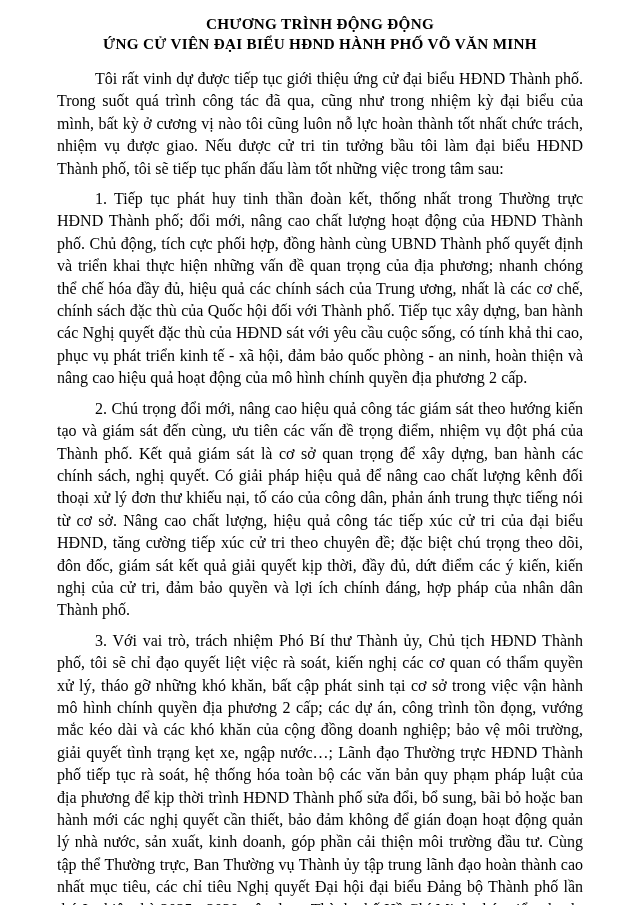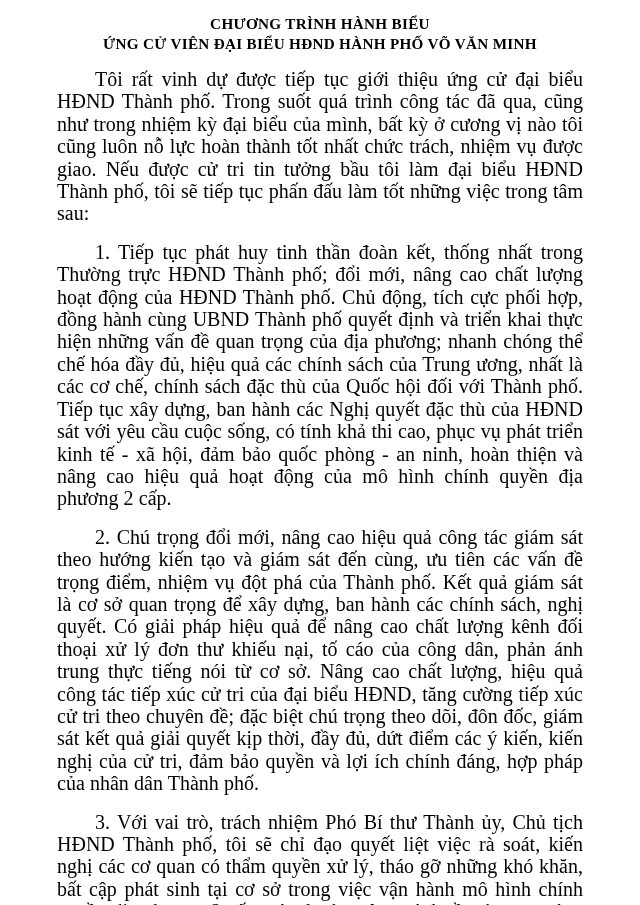--- a/index.html
+++ b/index.html
@@ -33,37 +33,37 @@
   .doc-title .line2 { display: block; }
 
   .body-block {
     margin-top: 15px;
   }
   p.para {
     margin: 0 0 0 0;
     text-align: justify;
     text-justify: inter-word;
     text-indent: 38px;
-    font-size: 20px;
+    font-size: 16px;
     line-height: 22.4px;
     hyphens: none;
     word-spacing: 0.01em;
     font-family: Liberation Serif, serif;
   }
   p.para + p.para {
-    margin-top: 16px;
+    margin-top: 8px;
   }
 </style>
 </head>
 <body>
 
 <div class="page">
 
   <h1 class="doc-title">
-    <span class="line1">CHƯƠNG TRÌNH HÀNH BIỂU</span>
+    <span class="line1">CHƯƠNG TRÌNH ĐỘNG ĐỘNG</span>
     <span class="line2">ỨNG CỬ VIÊN ĐẠI BIỂU HĐND HÀNH PHỐ VÕ VĂN MINH</span>
   </h1>
 
   <div class="body-block">
     <p class="para">Tôi rất vinh dự được tiếp tục giới thiệu ứng cử đại biểu HĐND Thành phố. Trong suốt quá trình công tác đã qua, cũng như trong nhiệm kỳ đại biểu của mình, bất kỳ ở cương vị nào tôi cũng luôn nỗ lực hoàn thành tốt nhất chức trách, nhiệm vụ được giao. Nếu được cử tri tin tưởng bầu tôi làm đại biểu HĐND Thành phố, tôi sẽ tiếp tục phấn đấu làm tốt những việc trong tâm sau:</p>
     <p class="para">1. Tiếp tục phát huy tinh thần đoàn kết, thống nhất trong Thường trực HĐND Thành phố; đổi mới, nâng cao chất lượng hoạt động của HĐND Thành phố. Chủ động, tích cực phối hợp, đồng hành cùng UBND Thành phố quyết định và triển khai thực hiện những vấn đề quan trọng của địa phương; nhanh chóng thể chế hóa đầy đủ, hiệu quả các chính sách của Trung ương, nhất là các cơ chế, chính sách đặc thù của Quốc hội đối với Thành phố. Tiếp tục xây dựng, ban hành các Nghị quyết đặc thù của HĐND sát với yêu cầu cuộc sống, có tính khả thi cao, phục vụ phát triển kinh tế - xã hội, đảm bảo quốc phòng - an ninh, hoàn thiện và nâng cao hiệu quả hoạt động của mô hình chính quyền địa phương 2 cấp.</p>
     <p class="para">2. Chú trọng đổi mới, nâng cao hiệu quả công tác giám sát theo hướng kiến tạo và giám sát đến cùng, ưu tiên các vấn đề trọng điểm, nhiệm vụ đột phá của Thành phố. Kết quả giám sát là cơ sở quan trọng để xây dựng, ban hành các chính sách, nghị quyết. Có giải pháp hiệu quả để nâng cao chất lượng kênh đối thoại xử lý đơn thư khiếu nại, tố cáo của công dân, phản ánh trung thực tiếng nói từ cơ sở. Nâng cao chất lượng, hiệu quả công tác tiếp xúc cử tri của đại biểu HĐND, tăng cường tiếp xúc cử tri theo chuyên đề; đặc biệt chú trọng theo dõi, đôn đốc, giám sát kết quả giải quyết kịp thời, đầy đủ, dứt điểm các ý kiến, kiến nghị của cử tri, đảm bảo quyền và lợi ích chính đáng, hợp pháp của nhân dân Thành phố.</p>
     <p class="para">3. Với vai trò, trách nhiệm Phó Bí thư Thành ủy, Chủ tịch HĐND Thành phố, tôi sẽ chỉ đạo quyết liệt việc rà soát, kiến nghị các cơ quan có thẩm quyền xử lý, tháo gỡ những khó khăn, bất cập phát sinh tại cơ sở trong việc vận hành mô hình chính quyền địa phương 2 cấp; các dự án, công trình tồn đọng, vướng mắc kéo dài và các khó khăn của cộng đồng doanh nghiệp; bảo vệ môi trường, giải quyết tình trạng kẹt xe, ngập nước…; Lãnh đạo Thường trực HĐND Thành phố tiếp tục rà soát, hệ thống hóa toàn bộ các văn bản quy phạm pháp luật của địa phương để kịp thời trình HĐND Thành phố sửa đổi, bổ sung, bãi bỏ hoặc ban hành mới các nghị quyết cần thiết, bảo đảm không để gián đoạn hoạt động quản lý nhà nước, sản xuất, kinh doanh, góp phần cải thiện môi trường đầu tư. Cùng tập thể Thường trực, Ban Thường vụ Thành ủy tập trung lãnh đạo hoàn thành cao nhất mục tiêu, các chỉ tiêu Nghị quyết Đại hội đại biểu Đảng bộ Thành phố lần thứ I, nhiệm kỳ 2025 - 2030, xây dựng Thành phố Hồ Chí Minh phát triển nhanh, bền vững, không ngừng nâng cao chất lượng sống và hạnh phúc của Nhân dân./.</p>
   </div>
 

